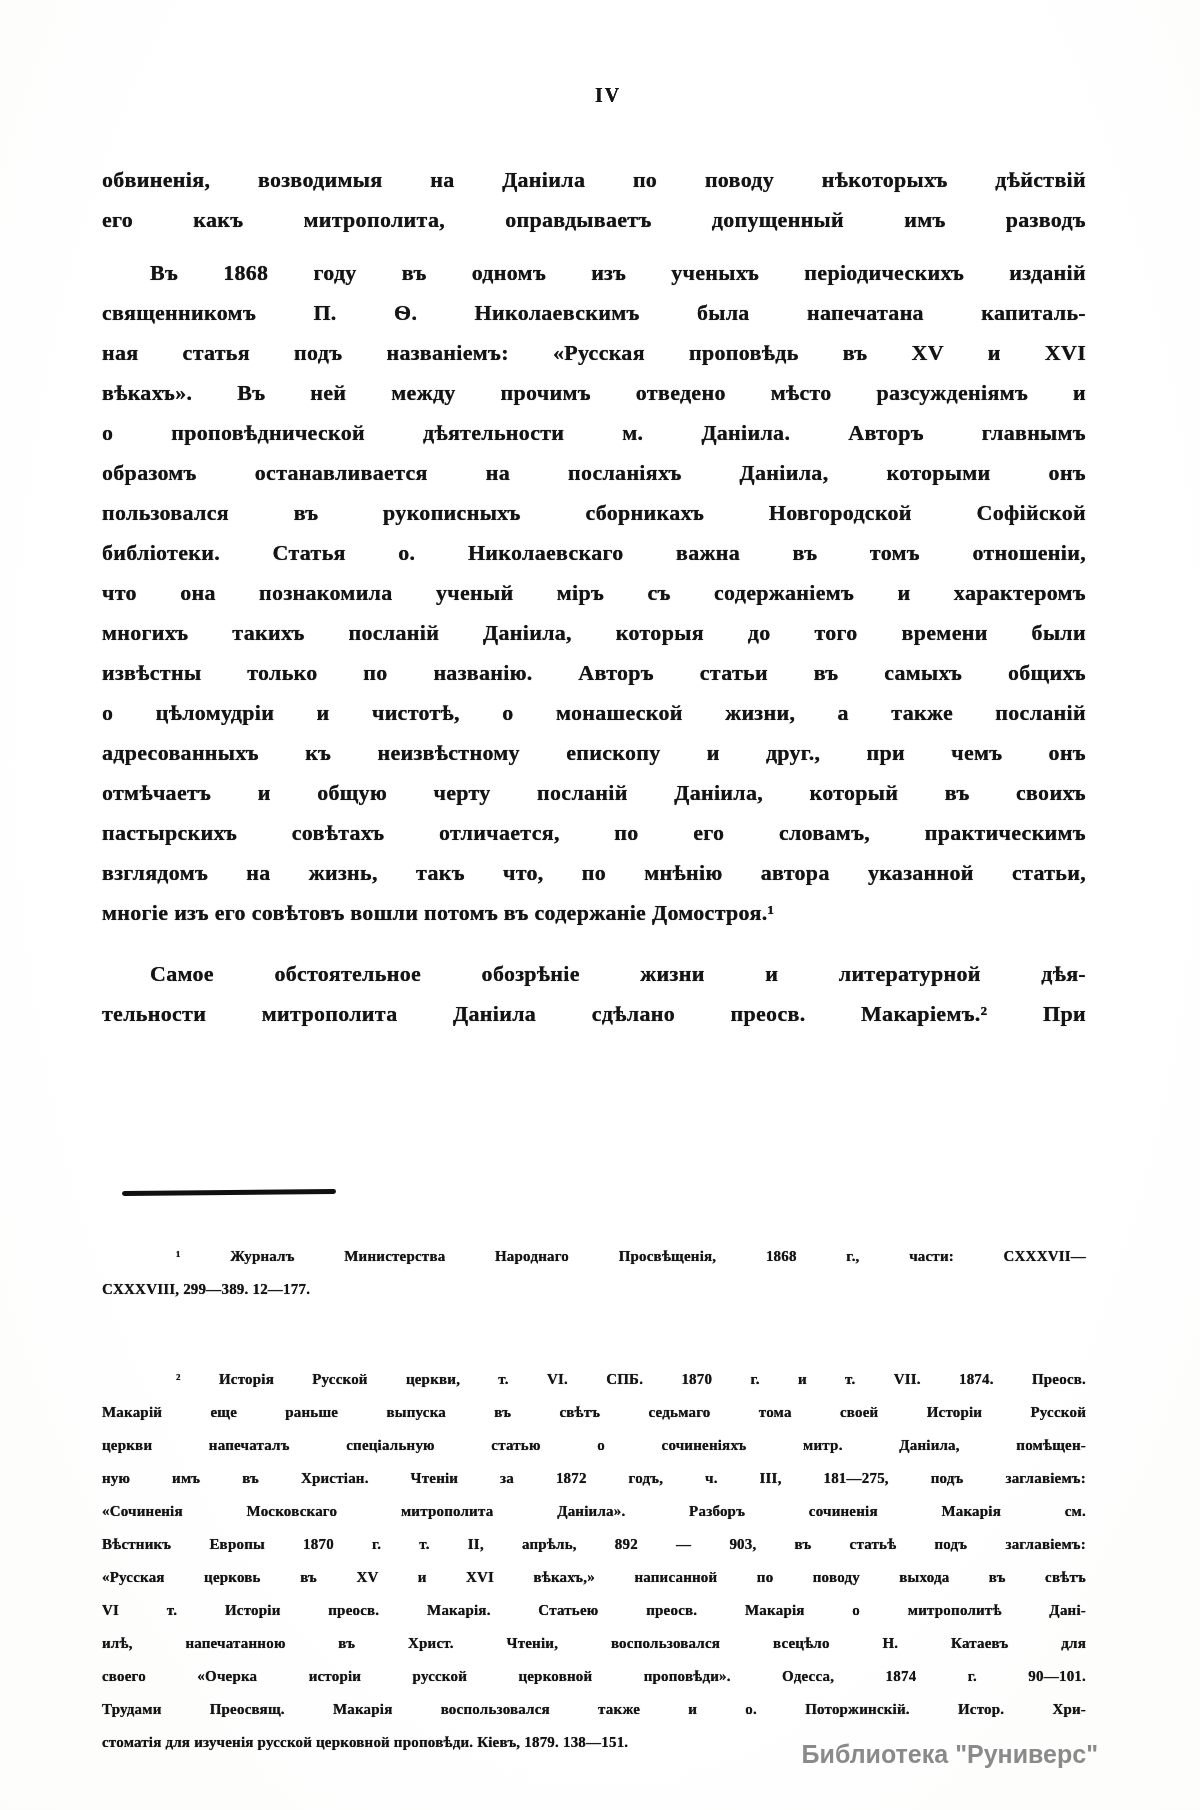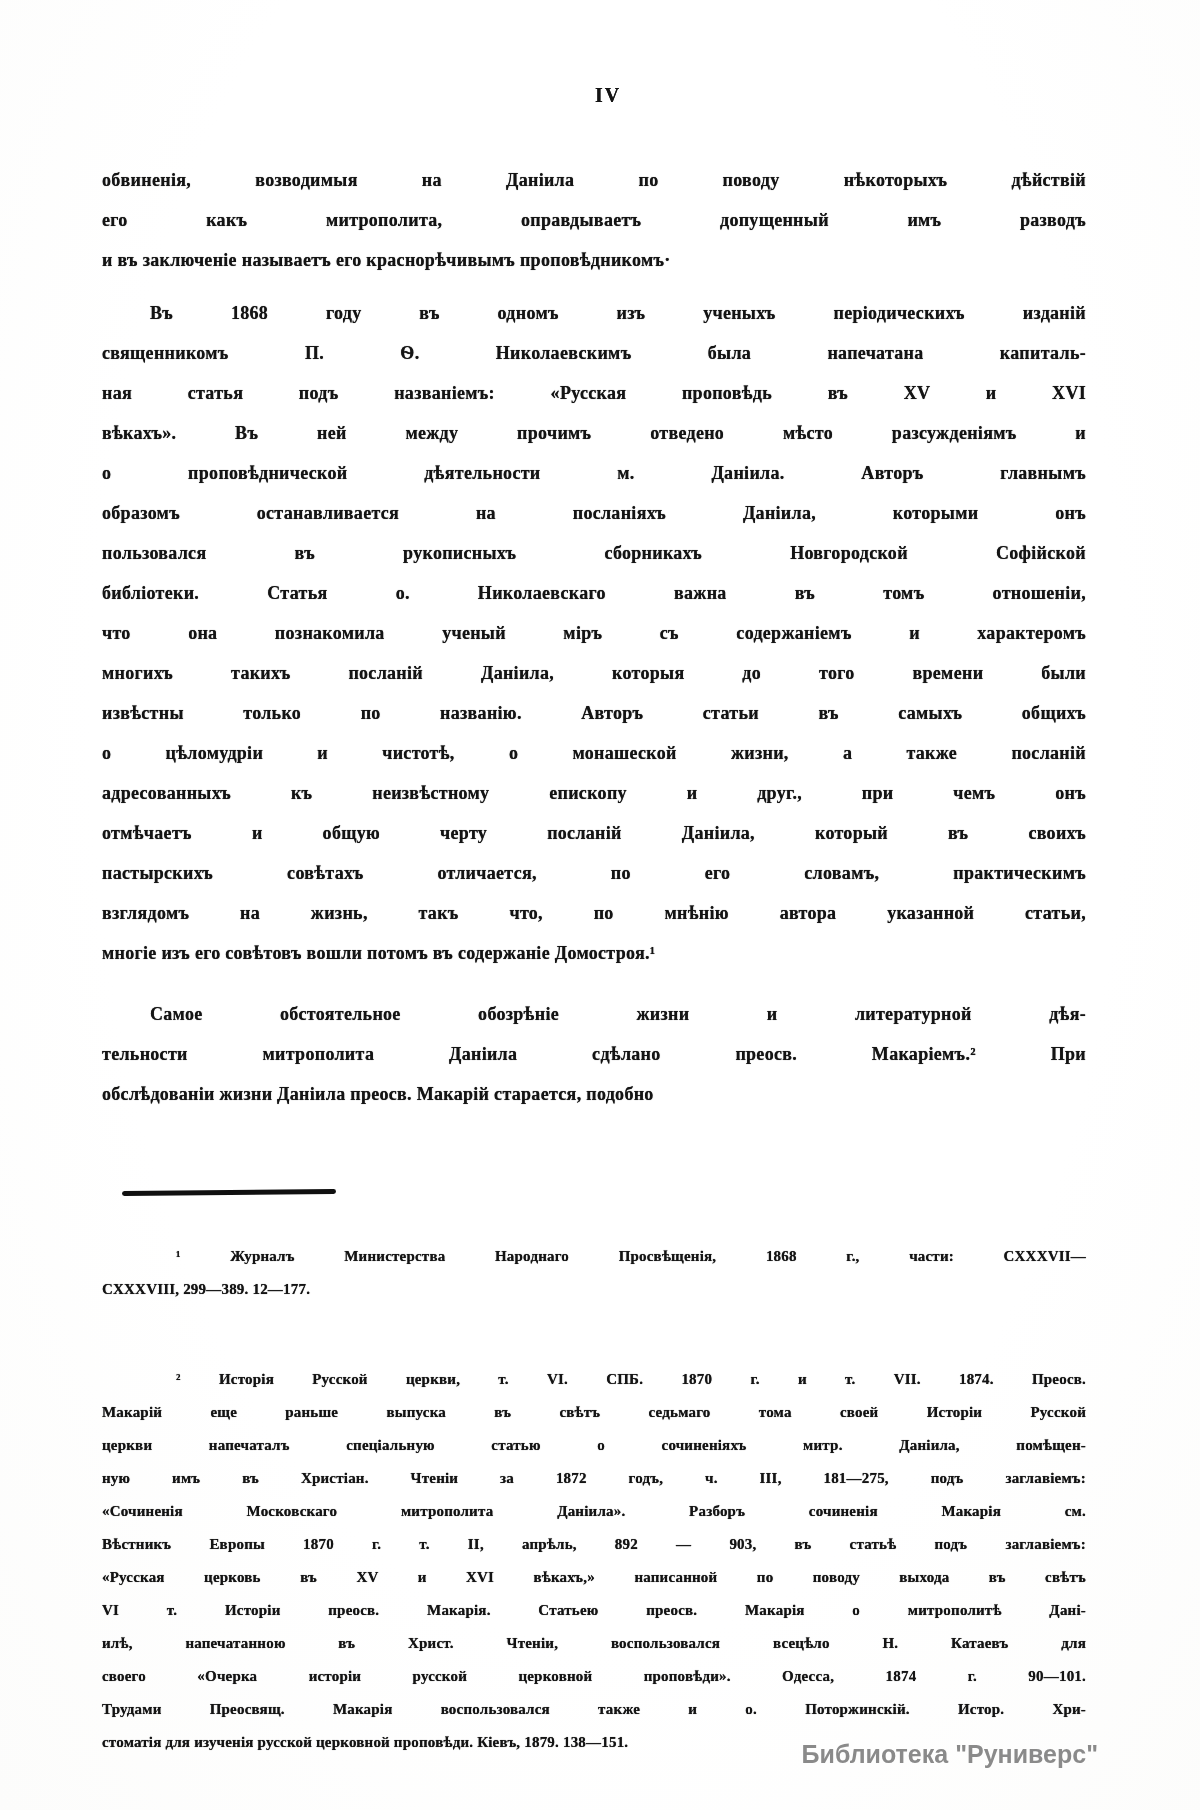--- a/index.html
+++ b/index.html
@@ -33,21 +33,21 @@
     top: 160px;
     left: 102px;
     width: 984px;
   }
   .para { margin: 0; }
   .para.gap-s { margin-top: 13px; }
   .para.gap-m { margin-top: 21px; }
   .line {
     height: 40px;
     line-height: 40px;
-    font-size: 18px;
+    font-size: 22px;
     font-weight: 700;
     letter-spacing: 0.3px;
     text-align: justify;
     text-align-last: justify;
     white-space: nowrap;
     text-shadow: 0 0 0.7px rgba(10,10,10,0.85);
   }
   .line.indent { text-indent: 48px; }
   .line.plast { text-align-last: left; }
   .fnrule {
@@ -89,21 +89,20 @@
 
 <div class="page">
 
   <div class="pagenum">IV</div>
 
   <div class="main">
 
     <div class="para">
       <div class="line">обвиненія, возводимыя на Даніила по поводу нѣкоторыхъ дѣйствій</div>
       <div class="line">его какъ митрополита, оправдываетъ допущенный имъ разводъ</div>
-      <div class="line plast">и въ заключеніе называетъ его краснорѣчивымъ проповѣдникомъ·</div>
     </div>
 
     <div class="para gap-s">
       <div class="line indent">Въ 1868 году въ одномъ изъ ученыхъ періодическихъ изданій</div>
       <div class="line">священникомъ П. Ѳ. Николаевскимъ была напечатана капиталь-</div>
       <div class="line">ная статья подъ названіемъ: «Русская проповѣдь въ XV и XVI</div>
       <div class="line">вѣкахъ». Въ ней между прочимъ отведено мѣсто разсужденіямъ и</div>
       <div class="line">о проповѣднической дѣятельности м. Даніила. Авторъ главнымъ</div>
       <div class="line">образомъ останавливается на посланіяхъ Даніила, которыми онъ</div>
       <div class="line">пользовался въ рукописныхъ сборникахъ Новгородской Софійской</div>
@@ -115,21 +114,20 @@
       <div class="line">адресованныхъ къ неизвѣстному епископу и друг., при чемъ онъ</div>
       <div class="line">отмѣчаетъ и общую черту посланій Даніила, который въ своихъ</div>
       <div class="line">пастырскихъ совѣтахъ отличается, по его словамъ, практическимъ</div>
       <div class="line">взглядомъ на жизнь, такъ что, по мнѣнію автора указанной статьи,</div>
       <div class="line plast">многіе изъ его совѣтовъ вошли потомъ въ содержаніе Домостроя.¹</div>
     </div>
 
     <div class="para gap-m">
       <div class="line indent">Самое обстоятельное обозрѣніе жизни и литературной дѣя-</div>
       <div class="line">тельности митрополита Даніила сдѣлано преосв. Макаріемъ.² При</div>
-      <div class="line plast">обслѣдованіи жизни Даніила преосв. Макарій старается, подобно</div>
     </div>
 
   </div>
 
   <div class="fnrule"></div>
 
   <div class="footnote fn1">
     <div class="line indent">¹ Журналъ Министерства Народнаго Просвѣщенія, 1868 г., части: CXXXVII—</div>
     <div class="line plast">CXXXVIII, 299—389. 12—177.</div>
   </div>

